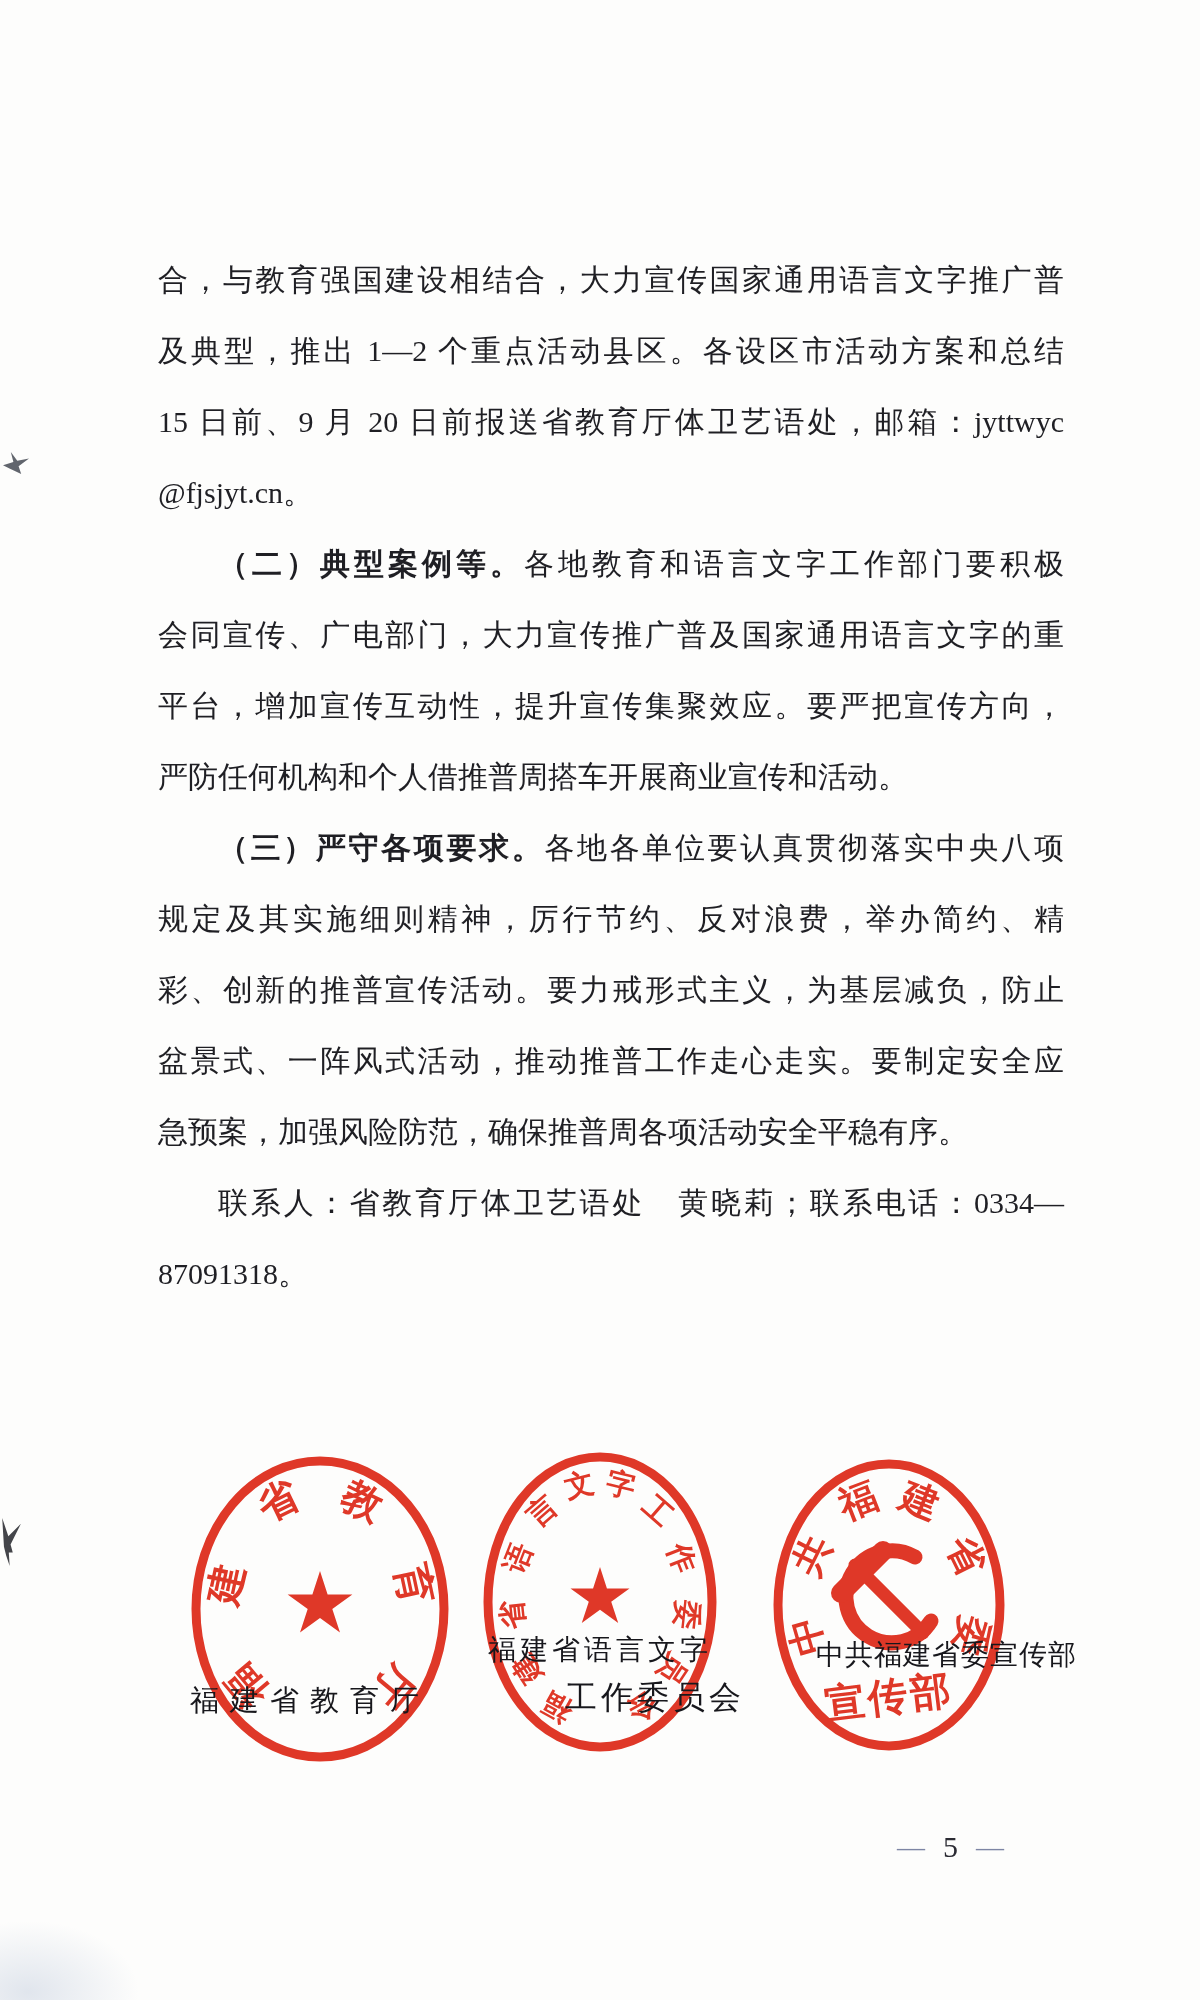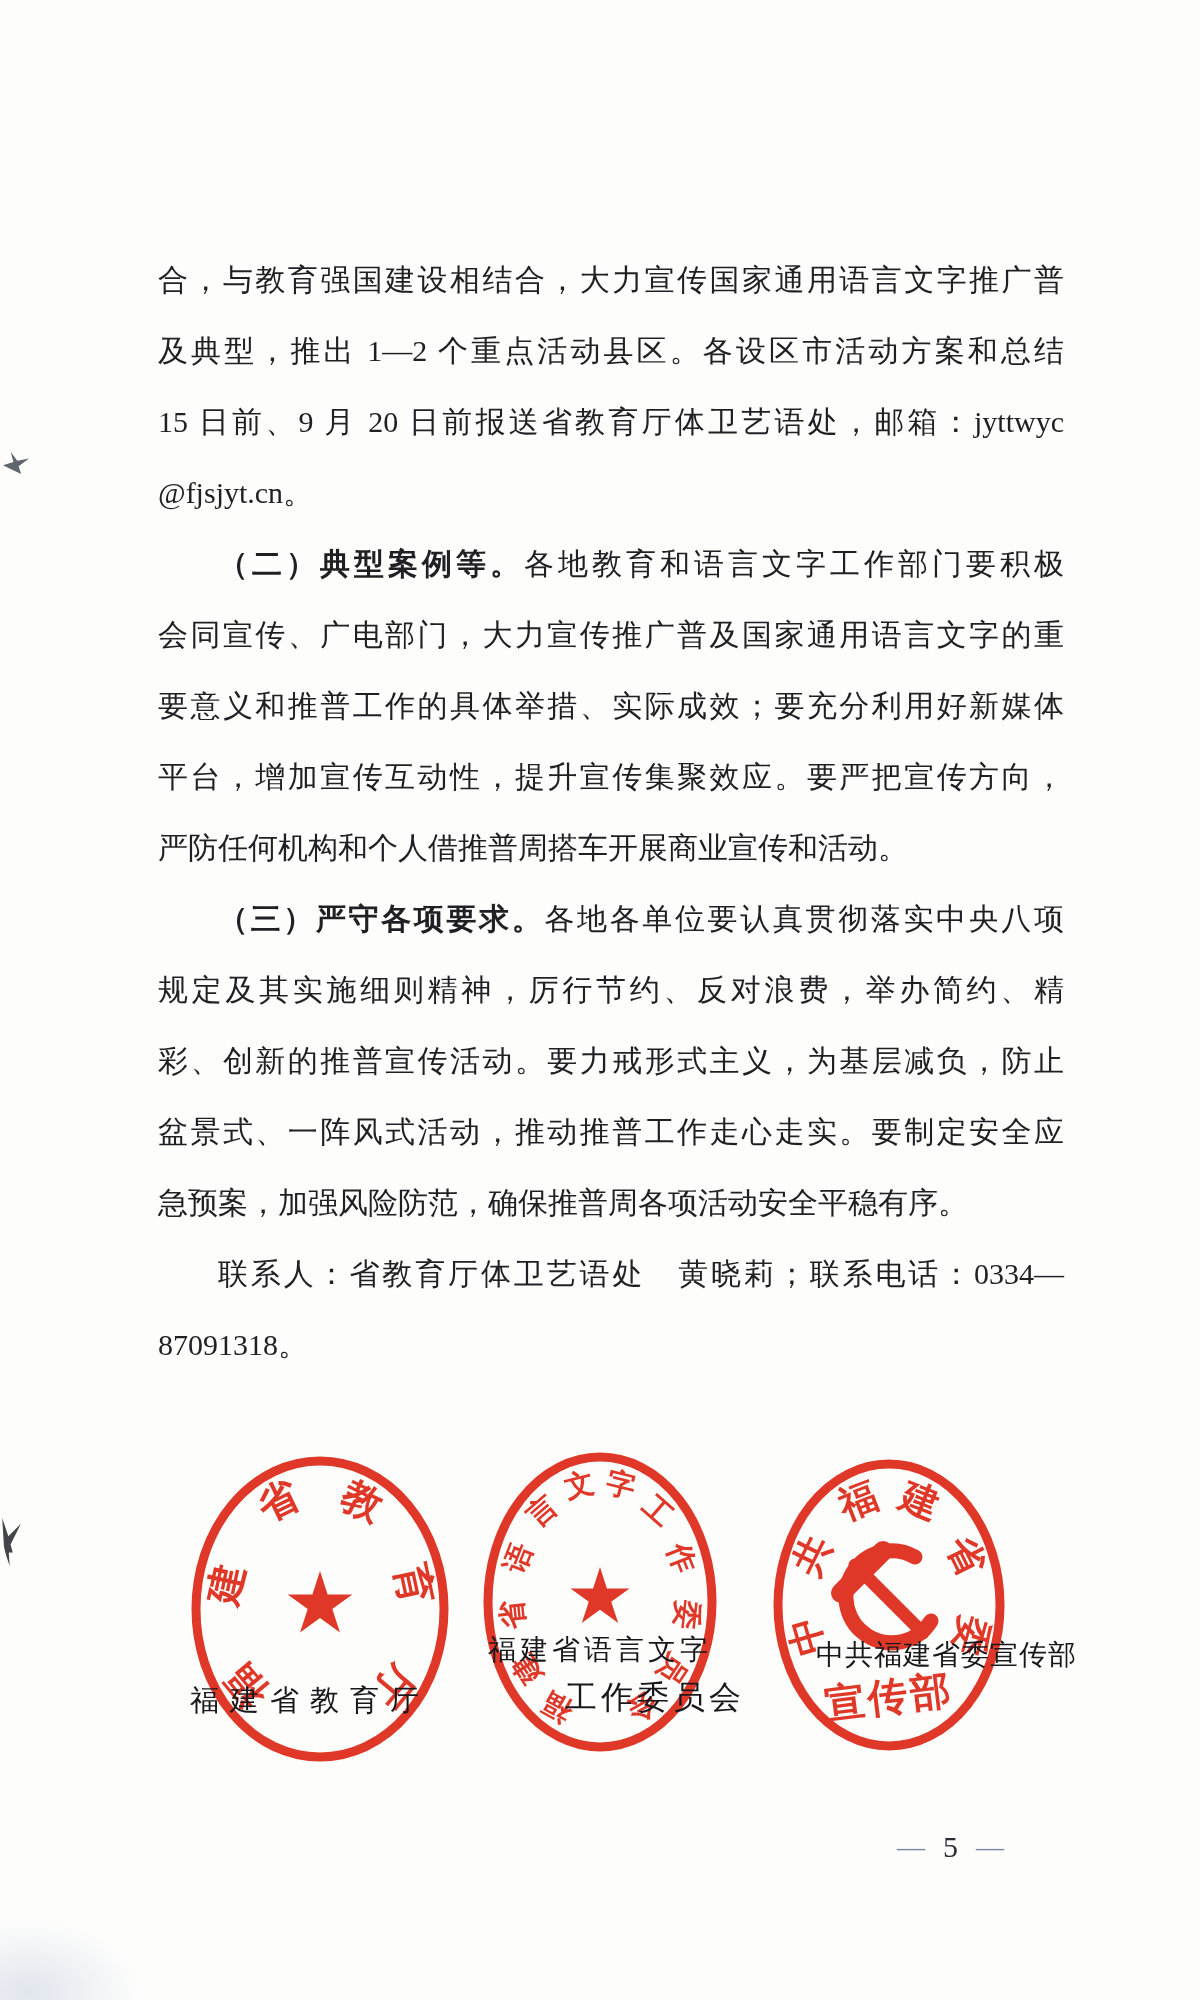--- a/index.html
+++ b/index.html
@@ -55,21 +55,20 @@
   <div class="artifact artifact-2"></div>
   <div class="artifact artifact-3"></div>
 
   <main class="text-block" id="bodyText">
       <div class="line j">合，与教育强国建设相结合，大力宣传国家通用语言文字推广普</div>
       <div class="line j">及典型，推出 1—2 个重点活动县区。各设区市活动方案和总结</div>
       <div class="line j">15 日前、9 月 20 日前报送省教育厅体卫艺语处，邮箱：jyttwyc</div>
       <div class="line">@fjsjyt.cn。</div>
       <div class="line j ind"><span class="runin">（二）典型案例等。</span>各地教育和语言文字工作部门要积极</div>
       <div class="line j">会同宣传、广电部门，大力宣传推广普及国家通用语言文字的重</div>
-      <div class="line j">要意义和推普工作的具体举措、实际成效；要充分利用好新媒体</div>
       <div class="line j">平台，增加宣传互动性，提升宣传集聚效应。要严把宣传方向，</div>
       <div class="line">严防任何机构和个人借推普周搭车开展商业宣传和活动。</div>
       <div class="line j ind"><span class="runin">（三）严守各项要求。</span>各地各单位要认真贯彻落实中央八项</div>
       <div class="line j">规定及其实施细则精神，厉行节约、反对浪费，举办简约、精</div>
       <div class="line j">彩、创新的推普宣传活动。要力戒形式主义，为基层减负，防止</div>
       <div class="line j">盆景式、一阵风式活动，推动推普工作走心走实。要制定安全应</div>
       <div class="line">急预案，加强风险防范，确保推普周各项活动安全平稳有序。</div>
       <div class="line j ind">联系人：省教育厅体卫艺语处　黄晓莉；联系电话：0334—</div>
       <div class="line">87091318。</div>
     </main>

